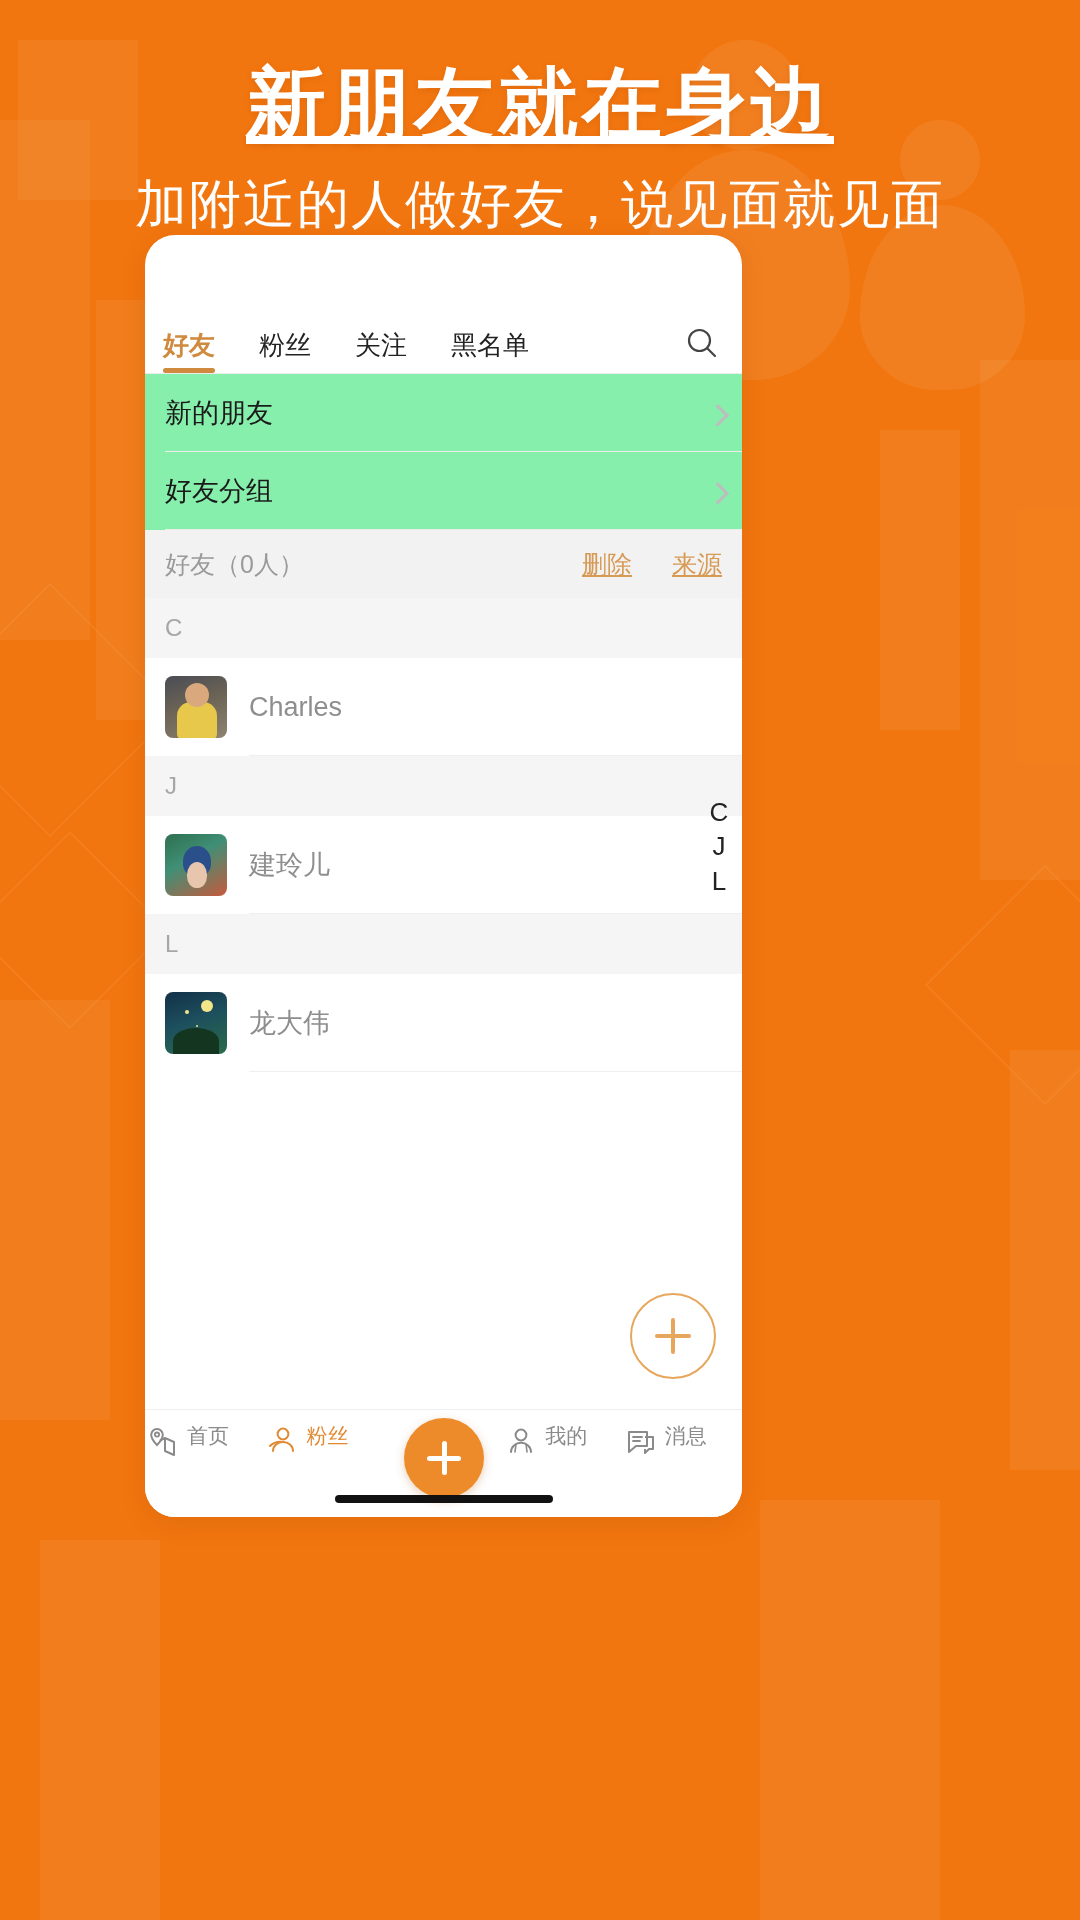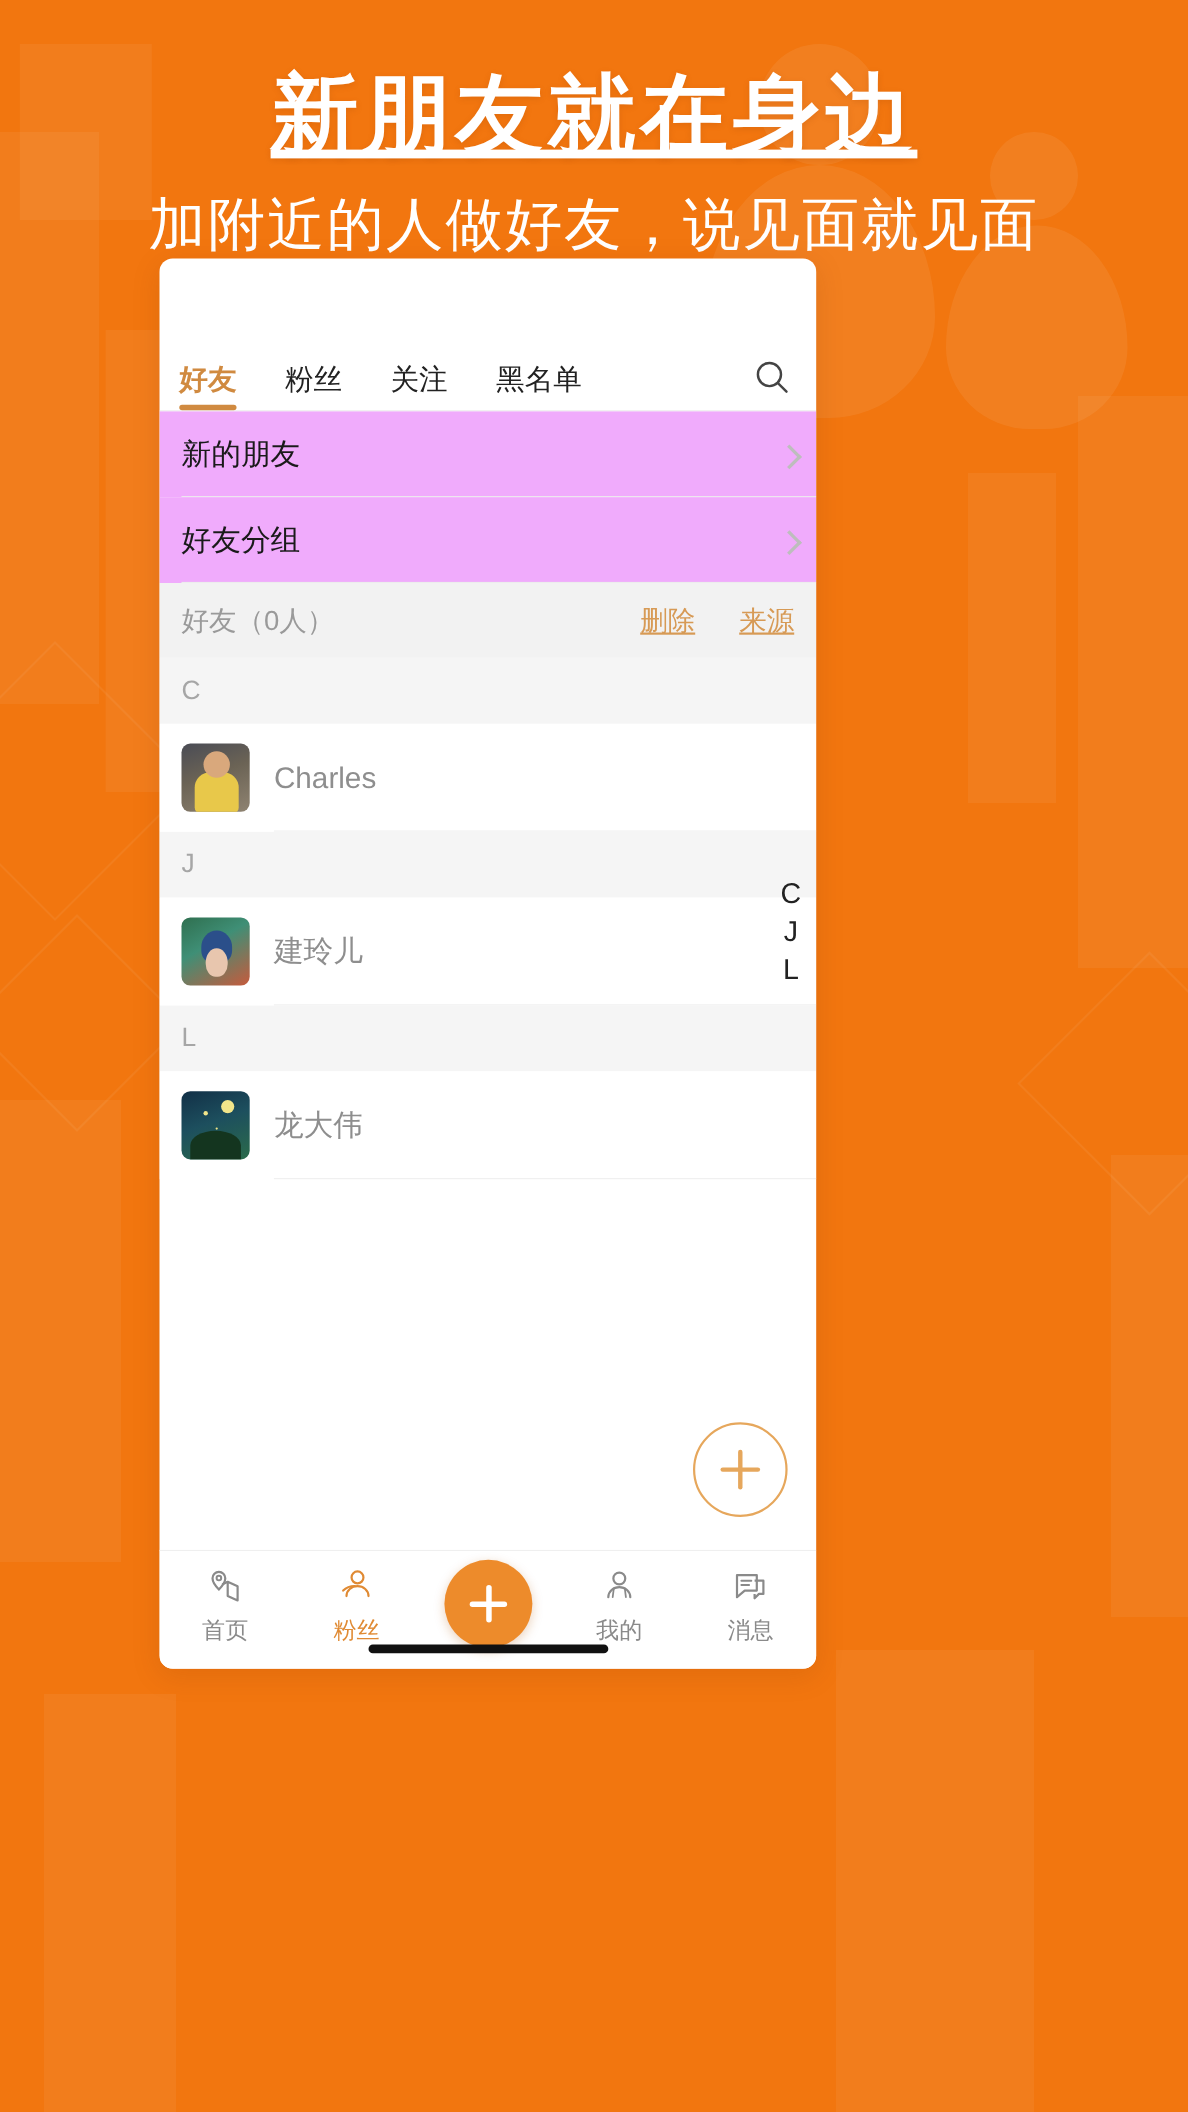--- a/index.html
+++ b/index.html
@@ -53,21 +53,21 @@
   }
 
   
   .phone {
     position:absolute;
     left:145px;
     top:235px;
     width:597px;
     height:1282px;
     background:#FFFFFF;
-    border-radius:12px;
+    border-radius:30px;
     overflow:hidden;
     z-index:4;
     box-shadow:0 6px 26px rgba(120,50,0,0.14);
   }
 
   .phone-top-pad { height:70px; }
 
   
   .tabs {
     height:68px;
@@ -105,21 +105,21 @@
 
   .hr { height:1px; background:#ECECEC; }
 
   
   .nav-row {
     height:78px;
     display:flex;
     align-items:center;
     padding:0 20px 0 20px;
     position:relative;
-    background:#f0abfc;
+    background:#86efac;
   }
   .nav-row .label { font-size:27px; color:#1A1A1A; }
   .nav-row .chev {
     position:absolute; right:22px; top:50%;
     transform:translateY(-50%);
     width:16px; height:16px;
     border-top:3px solid #BDBDBD;
     border-right:3px solid #BDBDBD;
     rotate:45deg;
   }
@@ -242,22 +242,21 @@
     height:108px;
     background:#FFFFFF;
     border-top:1px solid #EFEFEF;
     display:flex;
     align-items:flex-start;
     padding-top:12px;
   }
   .tabbar .tb {
     flex:1;
     display:flex;
-    flex-direction:column;
-    align-items:center;
+    align-items:flex-start;
     gap:6px;
   }
   .tabbar .tb .ico { height:40px; display:flex; align-items:center; justify-content:center; }
   .tabbar .tb .tlabel { font-size:21px; color:#8A8A8A; }
   .tabbar .tb.active .tlabel { color:#E08A33; }
   .tabbar .center {
     flex:1;
     display:flex; justify-content:center; align-items:flex-start;
   }
   .center-fab {

